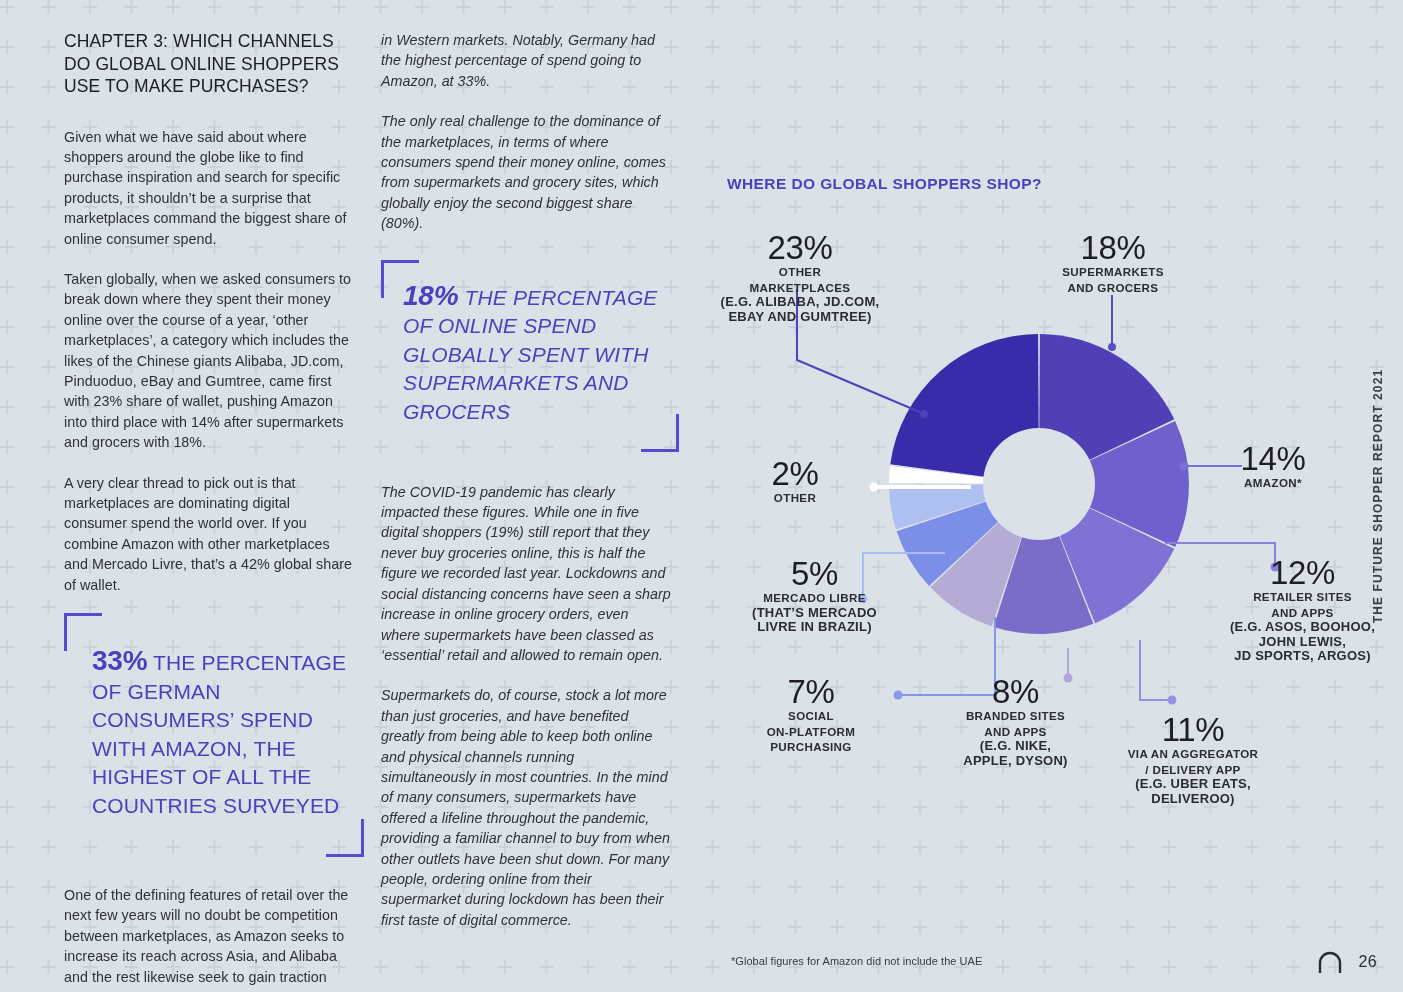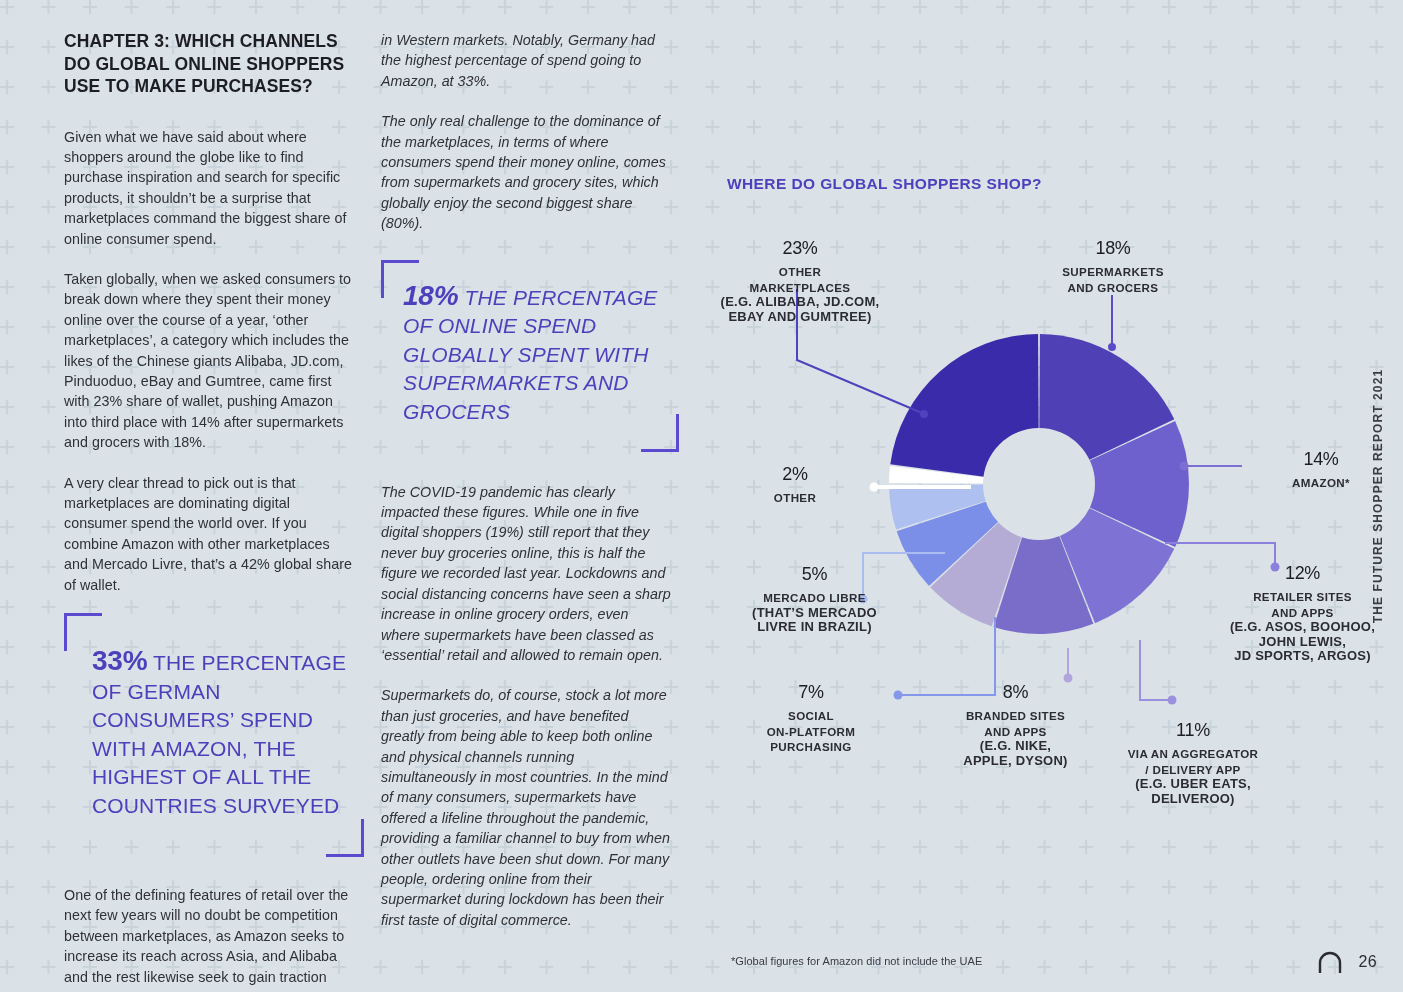--- a/index.html
+++ b/index.html
@@ -28,21 +28,21 @@
     z-index: 2;
   }
 
   
   .col-left  { position: absolute; left: 64px;  top: 30px; width: 292px; }
   .col-mid   { position: absolute; left: 381px; top: 30px; width: 290px; font-style: italic; }
 
   h1.chapter-title {
     font-size: 17.5px;
     line-height: 22.5px;
-    font-weight: bold;
+    font-weight: normal;
     letter-spacing: 0.1px;
     color: #1d1d24;
     text-transform: uppercase;
     margin-bottom: 29px;
   }
 
   p.body-copy {
     font-size: 14.3px;
     line-height: 20.4px;
     color: #2f3038;
@@ -96,21 +96,21 @@
     letter-spacing: 0.4px;
     color: #4d40bc;
     text-transform: uppercase;
   }
 
   #donut-wrap { position: absolute; left: 0; top: 0; width: 703px; height: 992px; }
 
   
   .callout { position: absolute; text-align: center; }
   .callout .pct {
-    font-size: 18px;
+    font-size: 33px;
     font-weight: 400;
     letter-spacing: -0.3px;
     color: #1d1d24;
     line-height: 32px;
     display: block;
   }
   .callout .nm {
     font-size: 11.6px;
     font-weight: bold;
     letter-spacing: 0.35px;
@@ -268,21 +268,21 @@
       <span class="sub">(E.G. ALIBABA, JD.COM,</span>
       <span class="sub">EBAY AND GUMTREE)</span>
     </div>
 
     <div class="callout" style="left:318px; top:232px; width:190px;">
       <span class="pct">18%</span>
       <span class="nm">SUPERMARKETS</span>
       <span class="nm">AND GROCERS</span>
     </div>
 
-    <div class="callout" style="left:556px; top:443px; width:130px;">
+    <div class="callout" style="left:508px; top:443px; width:130px;">
       <span class="pct">14%</span>
       <span class="nm">AMAZON*</span>
     </div>
 
     <div class="callout" style="left:505px; top:557px; width:195px;">
       <span class="pct">12%</span>
       <span class="nm">RETAILER SITES</span>
       <span class="nm">AND APPS</span>
       <span class="sub">(E.G. ASOS, BOOHOO,</span>
       <span class="sub">JOHN LEWIS,</span>

